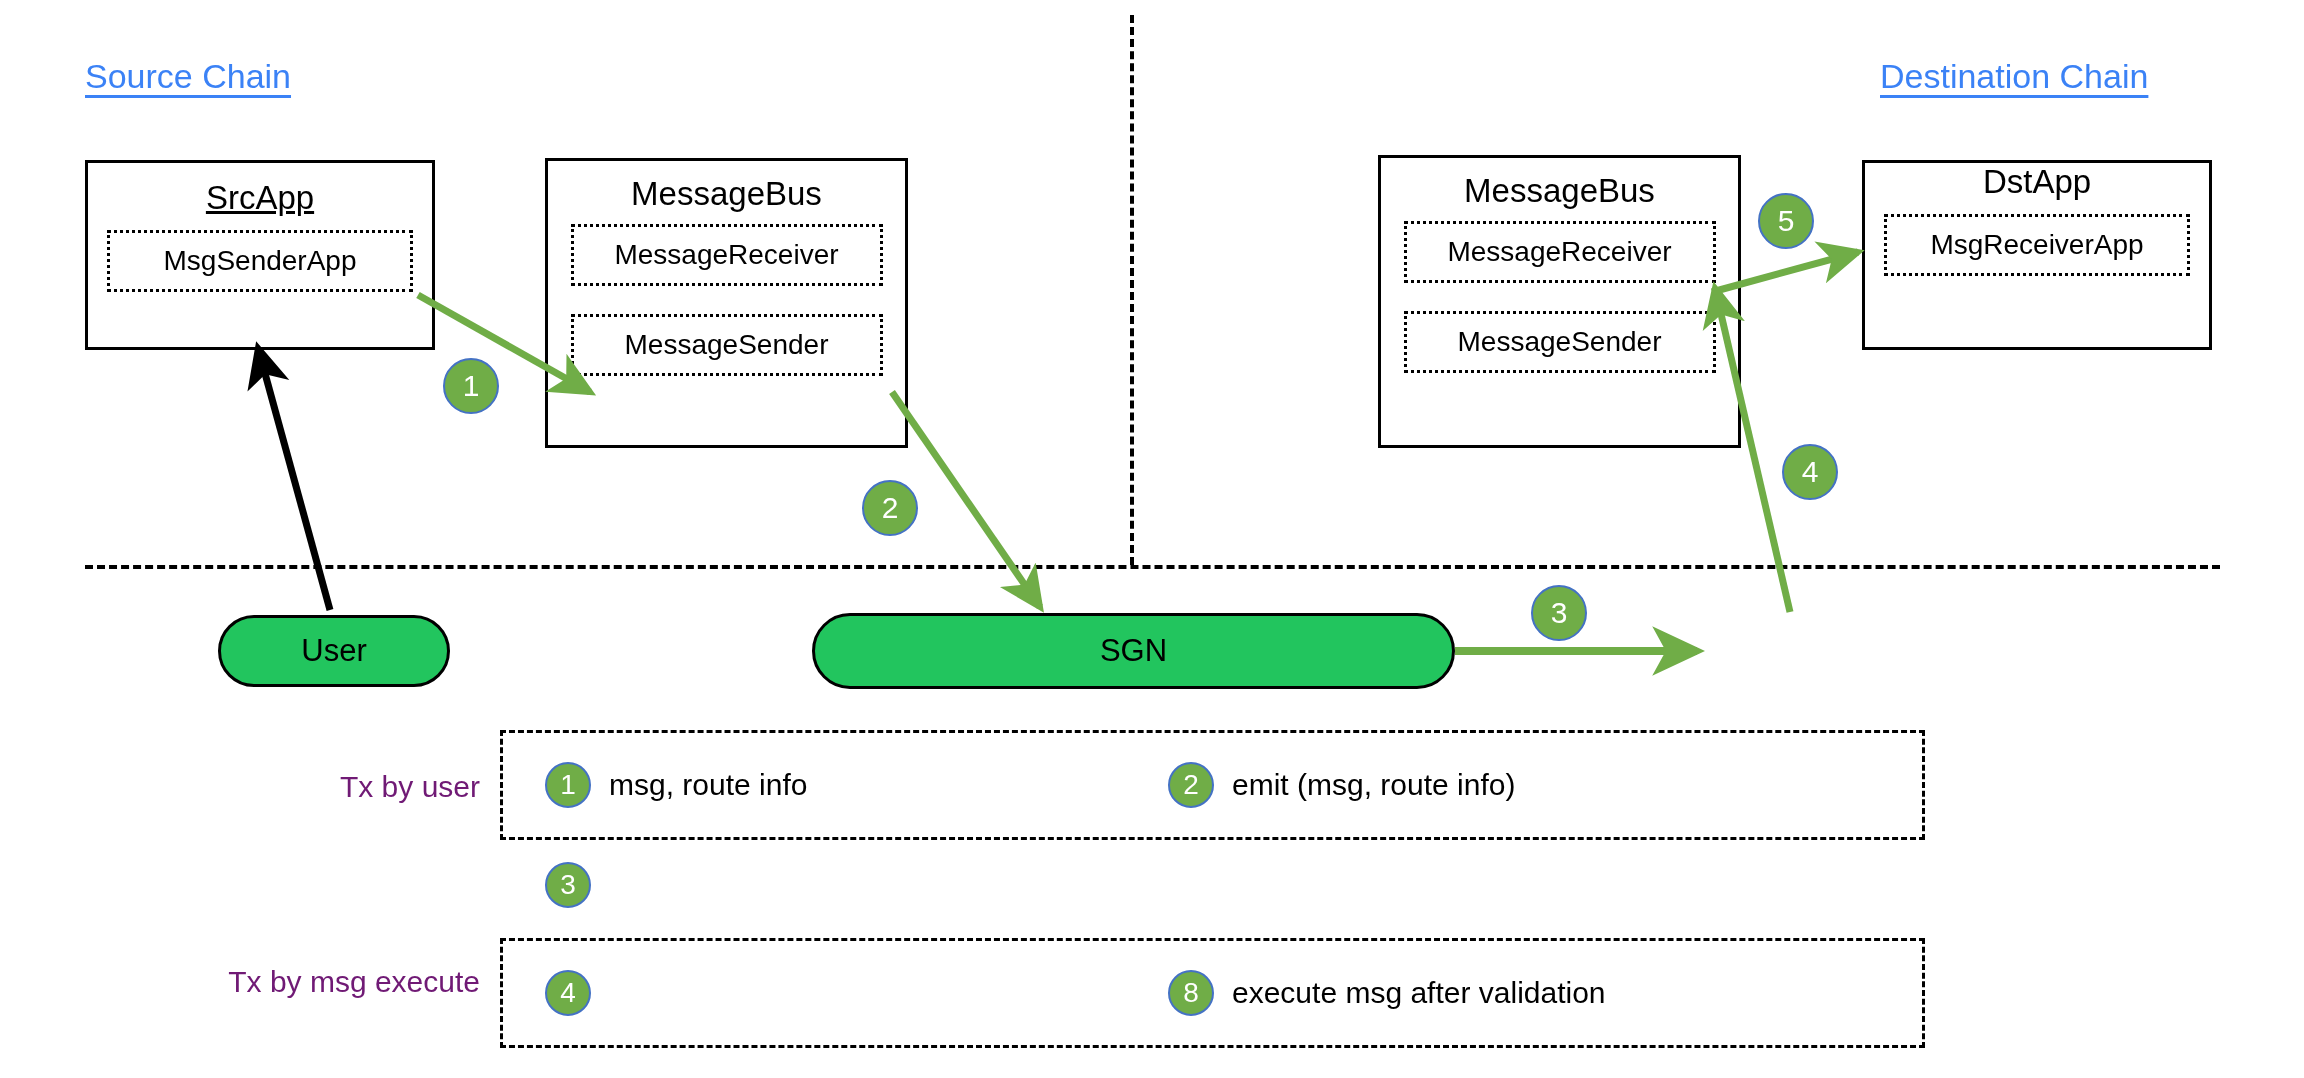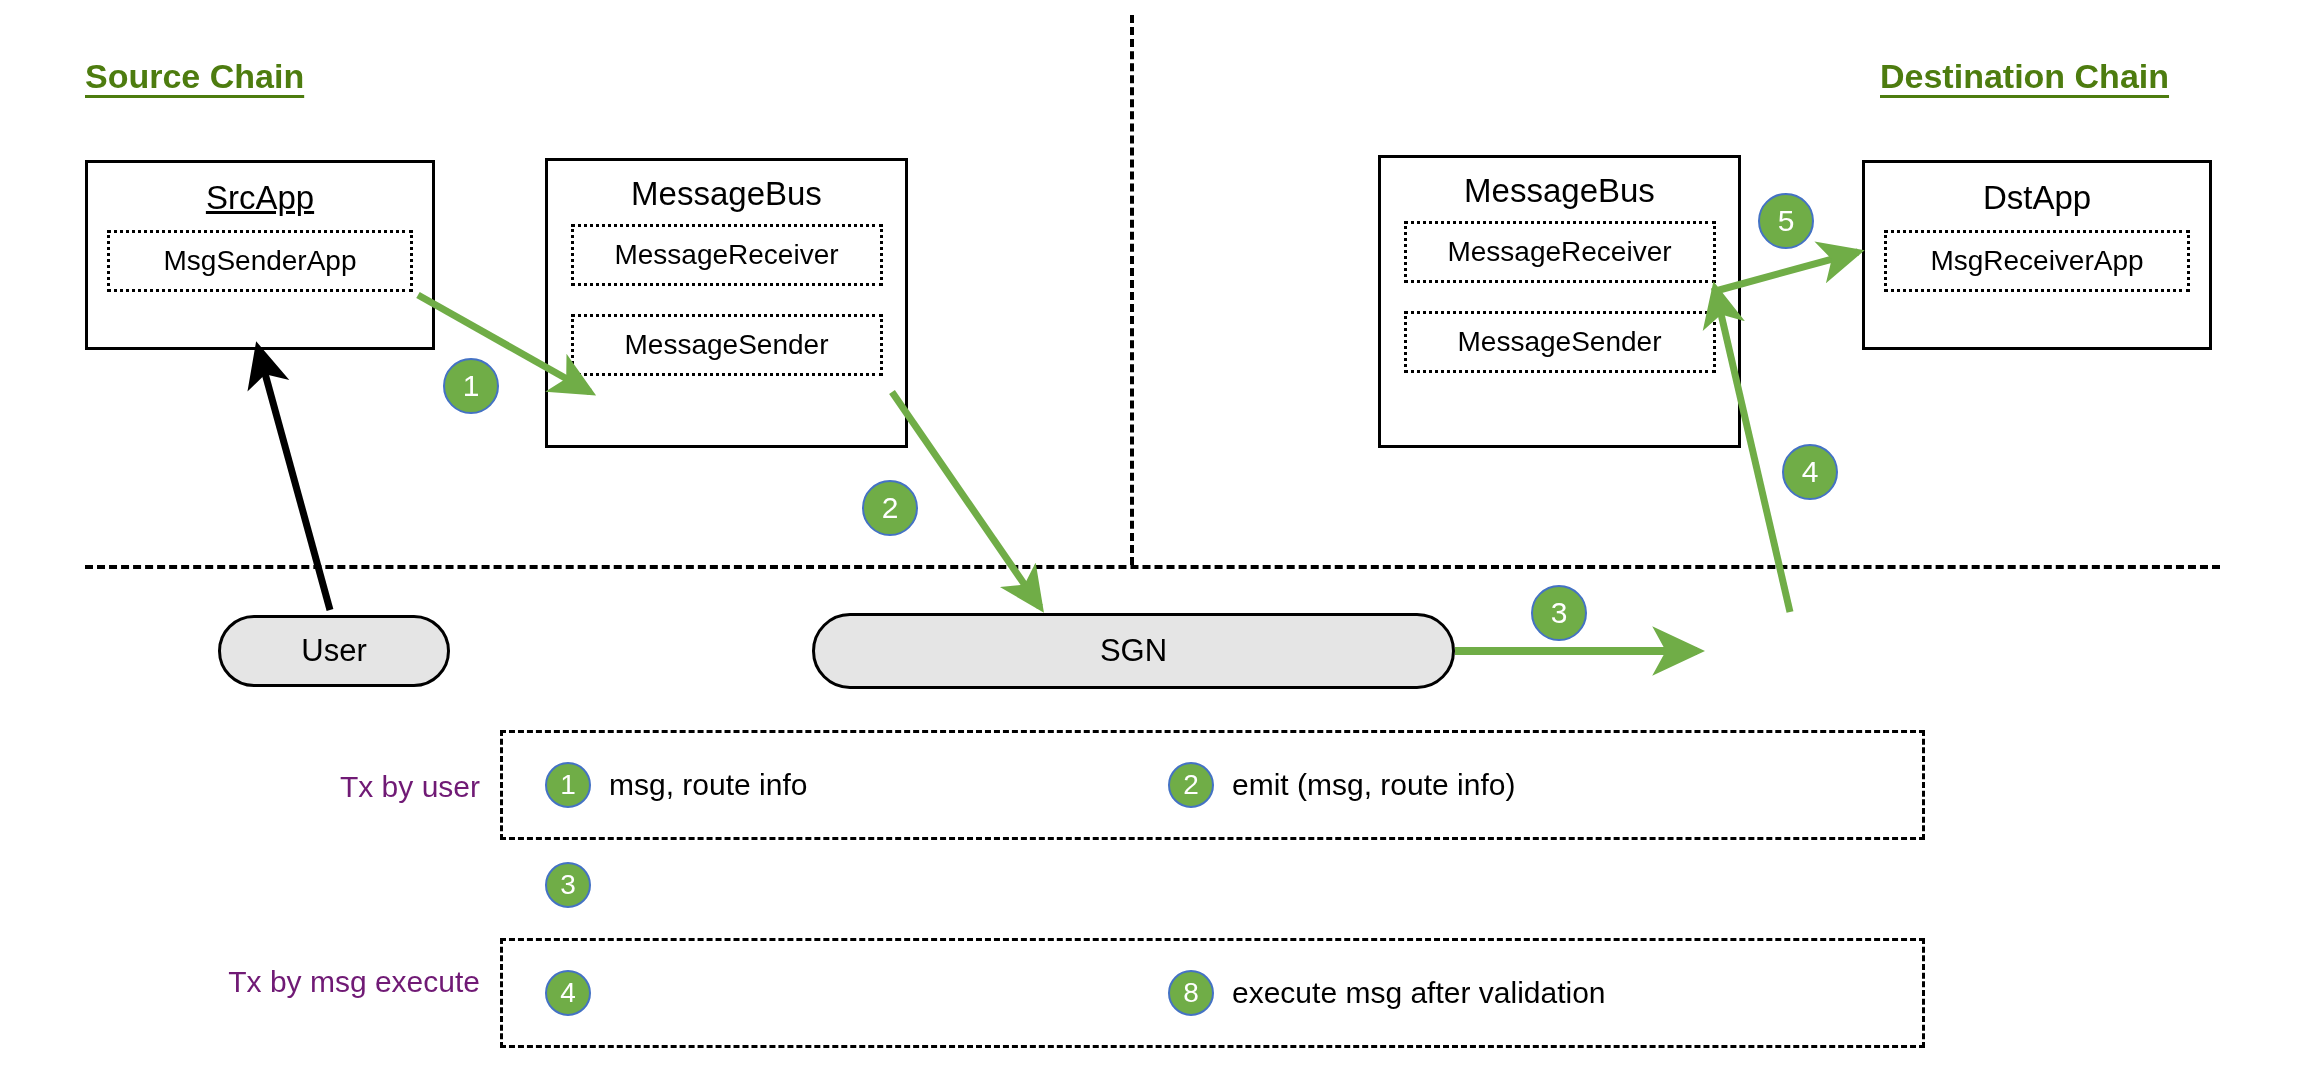--- a/index.html
+++ b/index.html
@@ -16,22 +16,22 @@
     width: 2304px;
     height: 1078px;
     background: #ffffff;
     overflow: hidden;
   }
   .abs { position: absolute; }
 
   
   .chain-title {
     font-size: 34px;
-    font-weight: bold;
-    color: #4d7c0f;
+    font-weight: normal;
+    color: #3b82f6;
     text-decoration: underline;
     text-underline-offset: 7px;
     text-decoration-thickness: 3px;
     white-space: nowrap;
     letter-spacing: 0px;
   }
 
   
   .node-box {
     border: 3px solid #000000;
@@ -56,21 +56,21 @@
     align-items: center;
     justify-content: center;
     font-size: 28px;
     color: #000000;
     white-space: nowrap;
   }
 
   
   .pill {
     border: 3px solid #000000;
-    background: #e5e5e5;
+    background: #22c55e;
     box-sizing: border-box;
     display: flex;
     align-items: center;
     justify-content: center;
     font-size: 31px;
     color: #000000;
     white-space: nowrap;
   }
 
   
@@ -156,21 +156,21 @@
     <div class="inner-box" style="width:312px; height:62px; margin-top:28px;">MessageSender</div>
   </div>
 
   <div class="abs node-box" style="left:1378px; top:155px; width:363px; height:293px;">
     <div class="node-title" style="margin-top:16px;">MessageBus</div>
     <div class="inner-box" style="width:312px; height:62px; margin-top:14px;">MessageReceiver</div>
     <div class="inner-box" style="width:312px; height:62px; margin-top:28px;">MessageSender</div>
   </div>
 
   <div class="abs node-box" style="left:1862px; top:160px; width:350px; height:190px;">
-    <div class="node-title" style="margin-top:18px;">DstApp</div>
+    <div class="node-title" style="margin-top:2px;">DstApp</div>
     <div class="inner-box" style="width:306px; height:62px; margin-top:16px;">MsgReceiverApp</div>
   </div>
 
   <div class="abs pill" style="left:218px; top:615px; width:232px; height:72px; border-radius:36px;">User</div>
 
   <div class="abs pill" style="left:812px; top:613px; width:643px; height:76px; border-radius:38px;">SGN</div>
 
 
   <svg class="overlay" viewBox="0 0 2304 1078">
     <defs>

